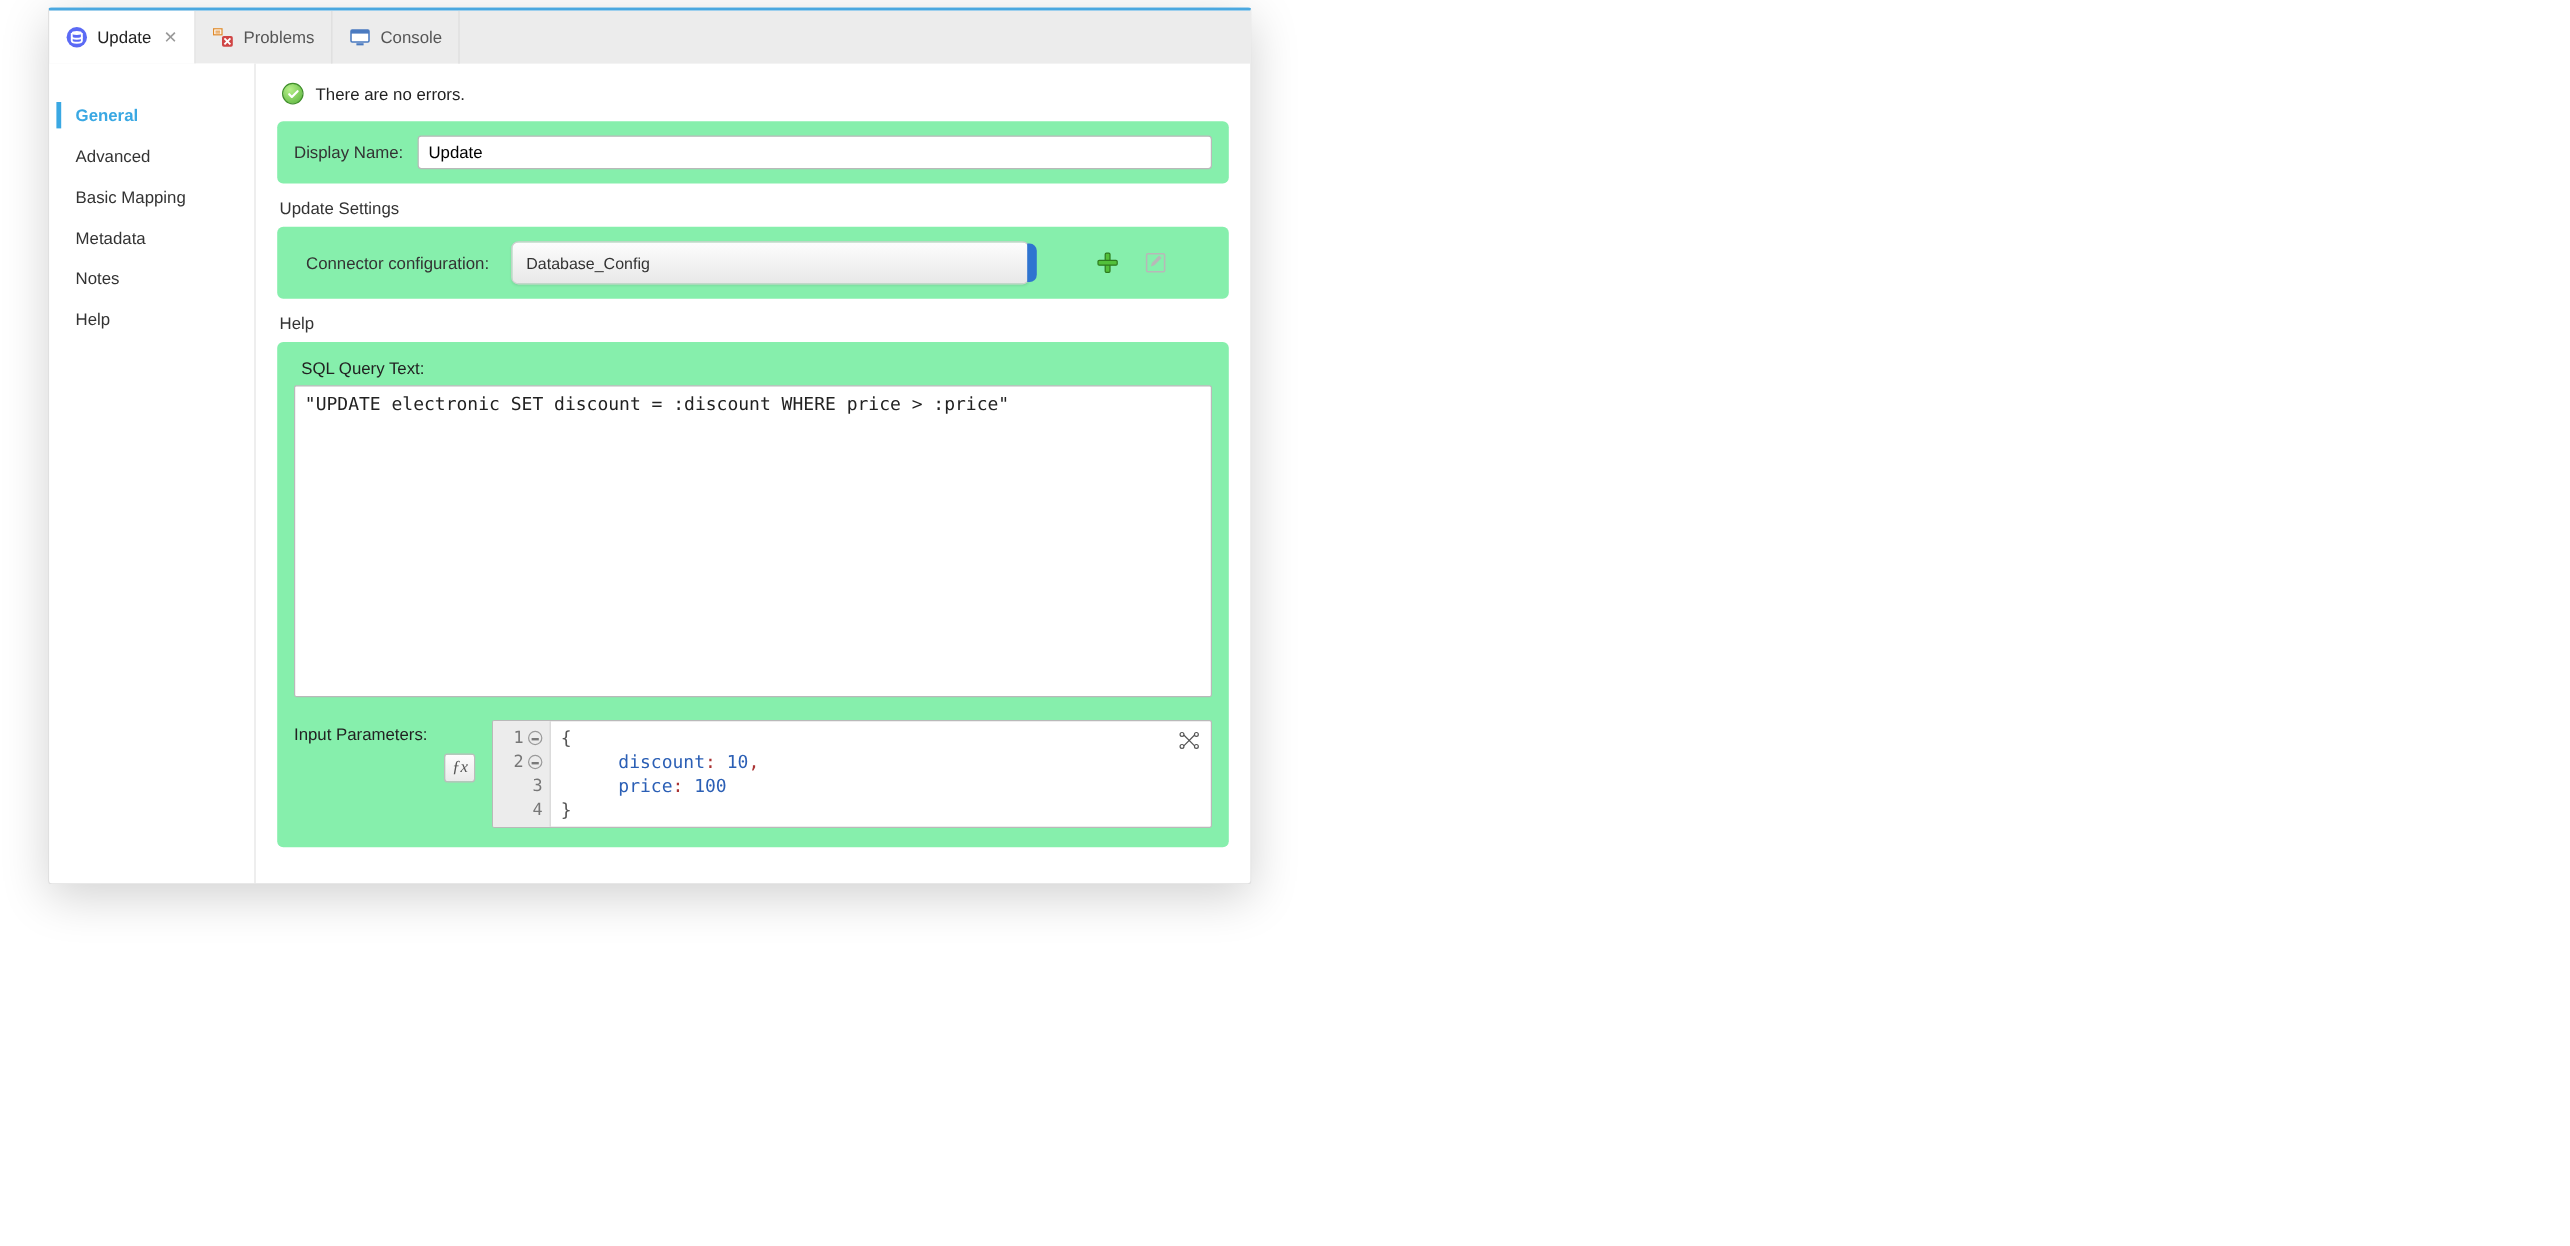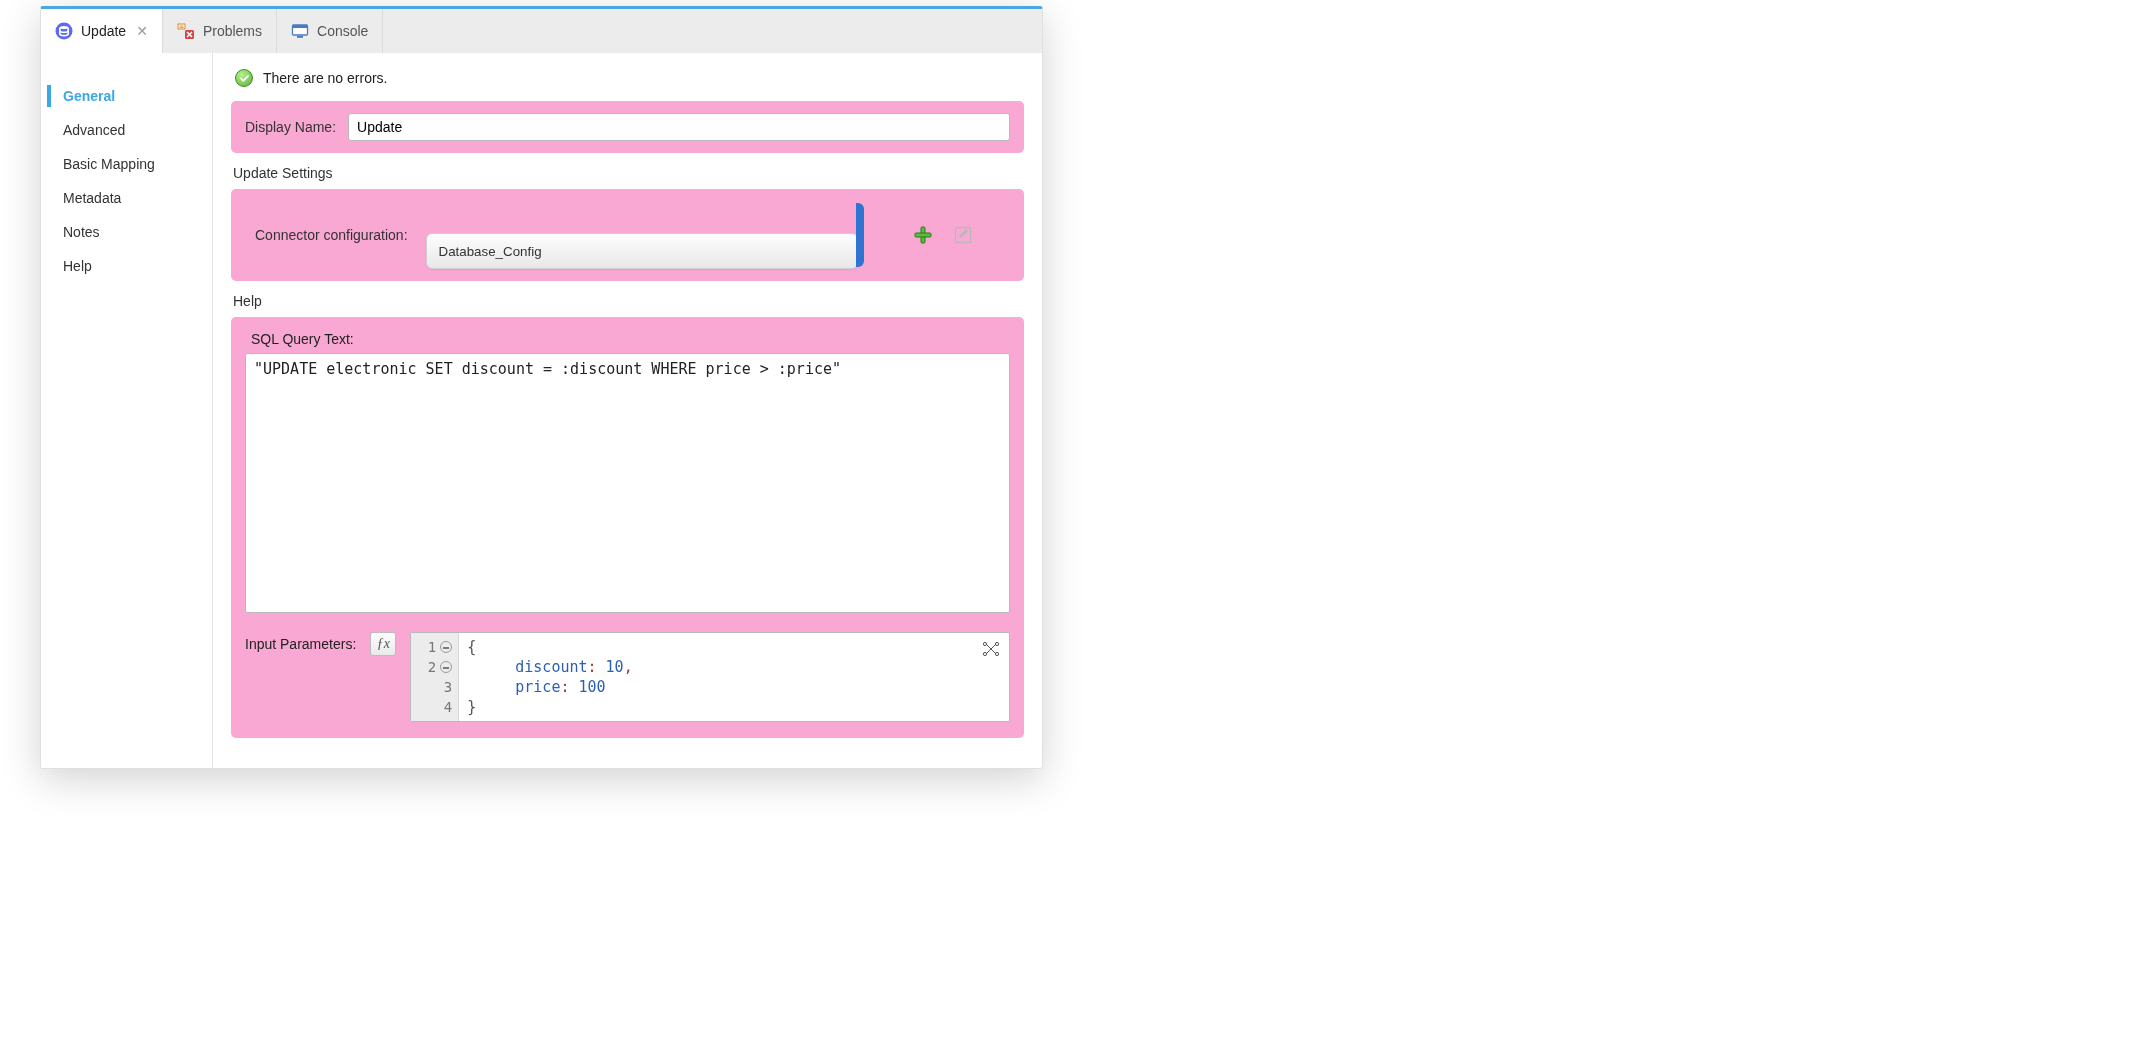--- a/index.html
+++ b/index.html
@@ -61,59 +61,58 @@
 
   .status-row { display: flex; align-items: center; gap: 10px; padding: 6px 4px 14px 4px; }
   .status-icon {
     width: 18px; height: 18px; border-radius: 50%;
     background: radial-gradient(circle at 35% 30%, #b7f08a, #57b23a);
     border: 1px solid #3f8e2a;
     display: flex; align-items: center; justify-content: center;
     color: #fff; font-size: 12px;
   }
 
-  .panel { background: #f9a8d4; border-radius: 5px; padding: 12px 14px; margin-bottom: 12px; }
+  .panel { background: #86efac; border-radius: 5px; padding: 12px 14px; margin-bottom: 12px; }
 
   .row { display: flex; align-items: center; gap: 12px; }
   .row label { color: #333; white-space: nowrap; }
 
   .text-input {
     flex: 1; height: 28px; border: 1px solid #b9b9b9; border-radius: 3px;
     padding: 2px 8px; font-size: 14px; background: #fff;
   }
 
   .section-title { font-weight: 400; color: #333; margin: 6px 2px 8px 2px; }
 
   .dropdown-wrap { position: relative; flex: 1; max-width: 432px; }
   .dropdown {
     width: 100%; height: 36px; border: 1px solid #cfcfcf; border-radius: 6px;
     background: linear-gradient(#fdfdfd, #e8e8e8);
     padding: 0 12px; text-align: left; color: #333;
     box-shadow: 0 1px 2px rgba(0,0,0,.08);
-    margin-top: 32px;
   }
   .dropdown-edge {
     position: absolute; right: -6px; top: 2px; bottom: 2px; width: 8px;
     background: #2f74d0; border-radius: 0 6px 6px 0;
   }
 
   .icon-btn { width: 22px; height: 22px; display: inline-flex; align-items: center; justify-content: center; cursor: pointer; }
 
   .sql-box {
     width: 100%; height: 260px; border: 1px solid #b9b9b9; border-radius: 2px;
     background: #fff; padding: 6px 8px; font-family: "Menlo","Consolas",monospace; font-size: 15px;
     color: #222; resize: none;
   }
 
   .input-params-row { display: flex; align-items: flex-start; gap: 14px; margin-top: 16px; }
   .fx-btn {
     width: 26px; height: 24px; border: 1px solid #bcbcbc; border-radius: 3px;
     background: linear-gradient(#fdfdfd,#eaeaea);
     display: inline-flex; align-items: center; justify-content: center;
-    font-style: italic; font-family: Georgia, serif; color: #555; font-size: 14px;
+    font-style: italic; font-family: Georgia, serif; color: #555; font-size: 14px; margin-top: 28px;
   }
   .code-editor {
     flex: 1; border: 1px solid #b9b9b9; border-radius: 2px; background: #fff;
     display: flex; position: relative; min-height: 86px;
   }
   .gutter {
     background: #ececec; border-right: 1px solid #d6d6d6;
     font-family: "Menlo","Consolas",monospace; font-size: 14px; color: #777;
     padding: 4px 2px; width: 48px;
   }

